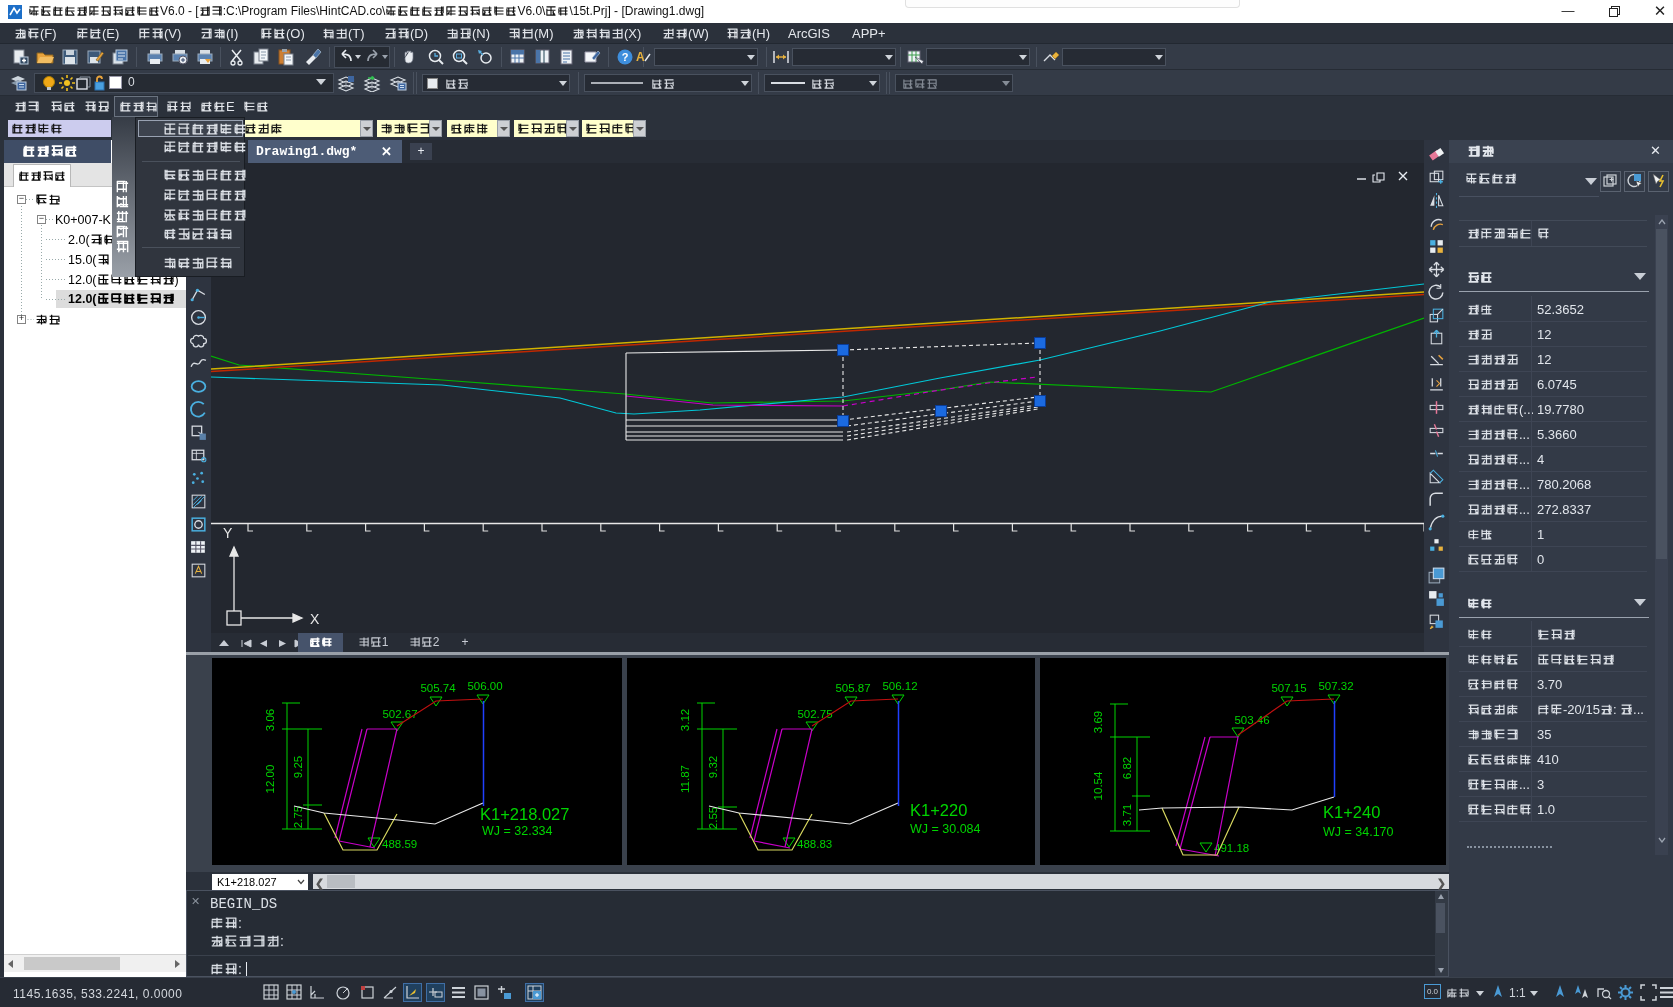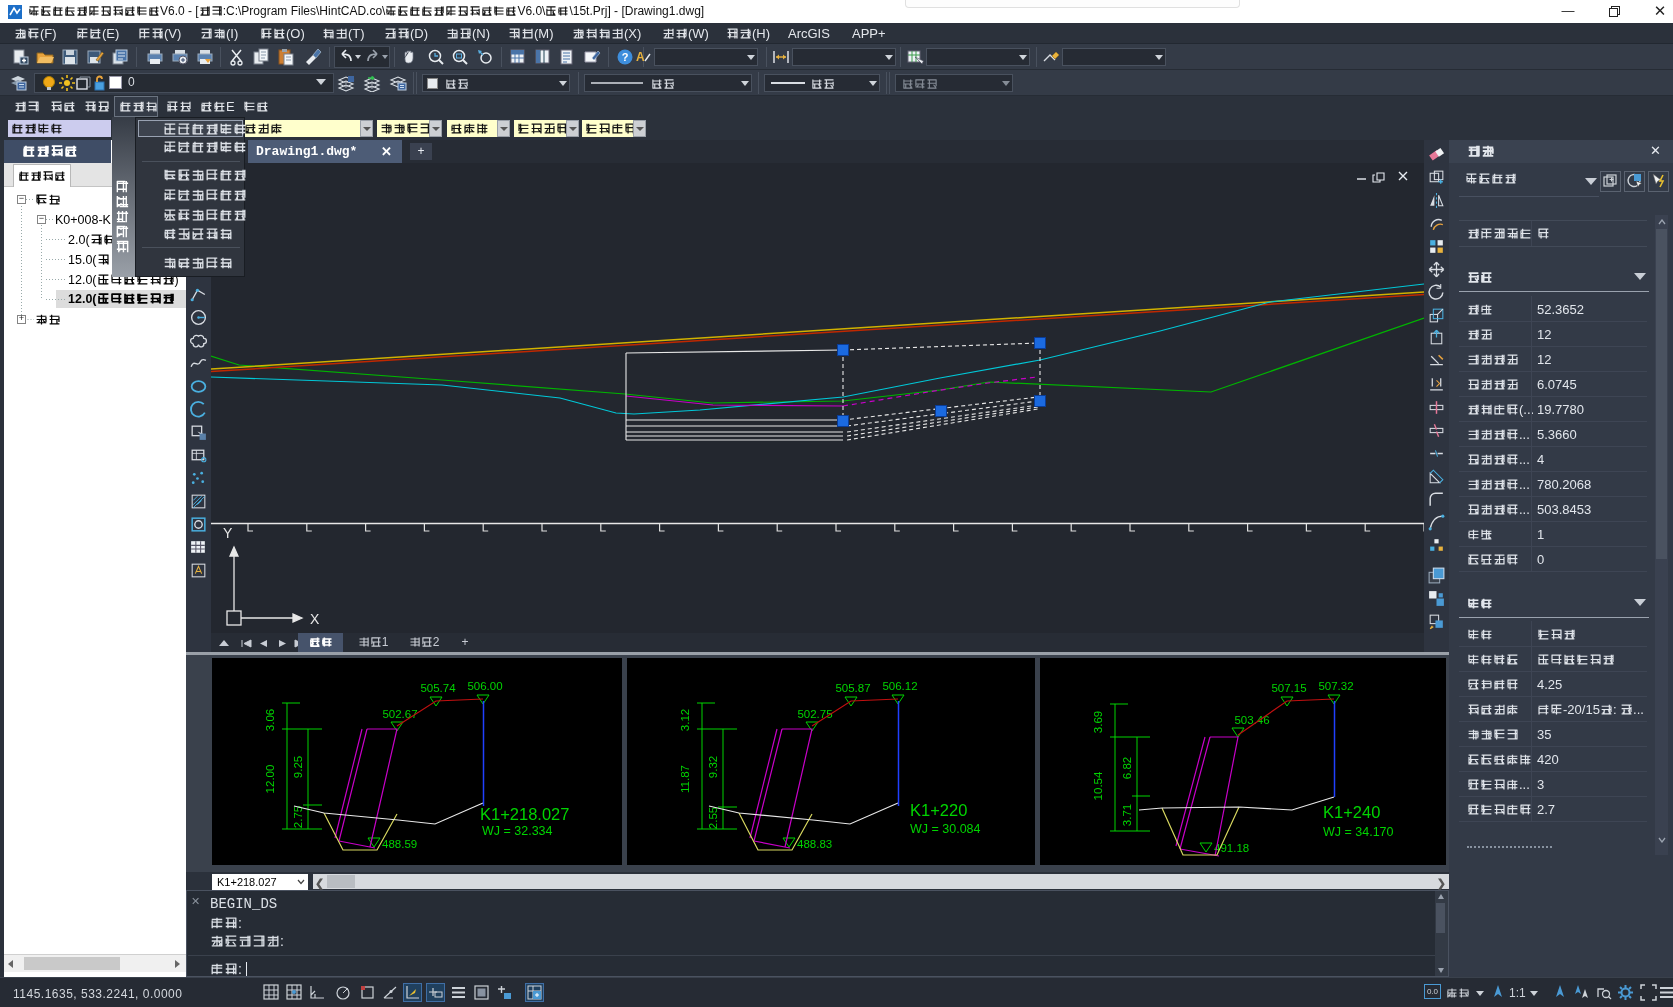--- a/index.html
+++ b/index.html
@@ -593,21 +593,21 @@
       <path d="M17.5 132.5 H30"></path>
     </g>
   </svg>
   <div class="pm" style="left:13px;top:8px">−</div>
         <div class="trow" style="left:31px;top:5px"><span style="display:inline-block;width:13px;height:13px;vertical-align:-0.14em;"><svg width="13" height="13" viewBox="0 0 16 16" style="display:block">
               <path d="M2 2.5 H14 M2 7 H14 M2 12 H14 M4.5 2 V14 M2.5 2 V11 M10 9 L13 12.5 M6 9 L3.5 12.5" stroke="currentColor" fill="none" stroke-width="1.5"></path>
             </svg></span><span style="display:inline-block;width:13px;height:13px;vertical-align:-0.14em;"><svg width="13" height="13" viewBox="0 0 16 16" style="display:block">
               <path d="M2 4 H14 M2 8 H14 M2 13.5 H14 M4.5 2 V14 M13.5 5 V11 M11 8 V14" stroke="currentColor" fill="none" stroke-width="1.5"></path>
             </svg></span></div>
   <div class="pm" style="left:33px;top:28px">−</div>
-        <div class="trow" style="left:51px;top:25px">K0+008-K</div>
+        <div class="trow" style="left:51px;top:25px">K0+007-K</div>
   <div class="trow" style="left:64px;top:45px">2.0(<span style="display:inline-block;width:13px;height:13px;vertical-align:-0.14em;"><svg width="13" height="13" viewBox="0 0 16 16" style="display:block">
               <path d="M2 2.5 H14 M2 8 H14 M2 12 H14 M11.5 2 V14 M13.5 5 V14 M6 9 L3.5 12.5" stroke="currentColor" fill="none" stroke-width="1.5"></path>
             </svg></span><span style="display:inline-block;width:13px;height:13px;vertical-align:-0.14em;"><svg width="13" height="13" viewBox="0 0 16 16" style="display:block">
               <path d="M2 4 H14 M2 8 H14 M2 12 H14 M4.5 2 V14 M2.5 5 V11 M10 9 L13 12.5 M6 9 L3.5 12.5" stroke="currentColor" fill="none" stroke-width="1.5"></path>
             </svg></span></div>
   <div class="trow" style="left:64px;top:65px">15.0(<span style="display:inline-block;width:13px;height:13px;vertical-align:-0.14em;"><svg width="13" height="13" viewBox="0 0 16 16" style="display:block">
               <path d="M2 2.5 H14 M2 8 H14 M2 12 H14 M8 2 V14 M13.5 2 V14 M10 9 L13 12.5" stroke="currentColor" fill="none" stroke-width="1.5"></path>
             </svg></span></div>
   <div class="trow" style="left:64px;top:85px">12.0(<span style="display:inline-block;width:13px;height:13px;vertical-align:-0.14em;"><svg width="13" height="13" viewBox="0 0 16 16" style="display:block">
               <path d="M2 2.5 H14 M2 8 H14 M2 13.5 H14 M8 2 V14 M2.5 5 V14 M11 8 V14" stroke="currentColor" fill="none" stroke-width="1.5"></path>
@@ -1241,21 +1241,21 @@
 <div class="abs" style="left:10px;top:356px;width:188px;height:1px;background:#3e4554"></div>
 <div class="abs" style="left:18px;top:362px;font-size:13px;white-space:nowrap"><span style="display:inline-block;width:13px;height:13px;vertical-align:-0.14em;"><svg width="13" height="13" viewBox="0 0 16 16" style="display:block">
             <path d="M2 2.5 H14 M2 8 H14 M2 13.5 H14 M4.5 2 V14 M13.5 2 V14 M11 8 V14 M10 9 L13 12.5" stroke="currentColor" fill="none" stroke-width="1.5"></path>
           </svg></span><span style="display:inline-block;width:13px;height:13px;vertical-align:-0.14em;"><svg width="13" height="13" viewBox="0 0 16 16" style="display:block">
             <path d="M2 4 H14 M2 7 H14 M2 13.5 H14 M8 2 V14 M13.5 2 V14 M6 9 L3.5 12.5" stroke="currentColor" fill="none" stroke-width="1.5"></path>
           </svg></span><span style="display:inline-block;width:13px;height:13px;vertical-align:-0.14em;"><svg width="13" height="13" viewBox="0 0 16 16" style="display:block">
             <path d="M2 4 H14 M2 7 H14 M2 13.5 H14 M11.5 2 V14 M13.5 2 V11 M5 4 V14 M10 9 L13 12.5 M6 9 L3.5 12.5" stroke="currentColor" fill="none" stroke-width="1.5"></path>
           </svg></span><span style="display:inline-block;width:13px;height:13px;vertical-align:-0.14em;"><svg width="13" height="13" viewBox="0 0 16 16" style="display:block">
             <path d="M2 2.5 H14 M2 7 H14 M2 12 H14 M11.5 2 V14 M2.5 5 V11 M5 4 V14" stroke="currentColor" fill="none" stroke-width="1.5"></path>
           </svg></span>...</div>
-<div class="abs" style="left:88px;top:362px;font-size:13px;white-space:nowrap">503.8453</div>
+<div class="abs" style="left:88px;top:362px;font-size:13px;white-space:nowrap">272.8337</div>
 <div class="pdiv" style="left:82px;top:356px;height:25px"></div>
 <div class="abs" style="left:10px;top:381px;width:188px;height:1px;background:#3e4554"></div>
 <div class="abs" style="left:18px;top:387px;font-size:13px;white-space:nowrap"><span style="display:inline-block;width:13px;height:13px;vertical-align:-0.14em;"><svg width="13" height="13" viewBox="0 0 16 16" style="display:block">
             <path d="M2 4 H14 M2 8 H14 M2 12 H14 M8 2 V14 M2.5 5 V11" stroke="currentColor" fill="none" stroke-width="1.5"></path>
           </svg></span><span style="display:inline-block;width:13px;height:13px;vertical-align:-0.14em;"><svg width="13" height="13" viewBox="0 0 16 16" style="display:block">
             <path d="M2 4 H14 M2 7 H14 M2 13.5 H14 M8 2 V14 M2.5 2 V11 M11 4 V14 M10 9 L13 12.5" stroke="currentColor" fill="none" stroke-width="1.5"></path>
           </svg></span></div>
 <div class="abs" style="left:88px;top:387px;font-size:13px;white-space:nowrap">1</div>
 <div class="pdiv" style="left:82px;top:381px;height:25px"></div>
 <div class="abs" style="left:10px;top:406px;width:188px;height:1px;background:#3e4554"></div>
@@ -1318,21 +1318,21 @@
 <div class="abs" style="left:10px;top:531px;width:188px;height:1px;background:#3e4554"></div>
 <div class="abs" style="left:18px;top:537px;font-size:13px;white-space:nowrap"><span style="display:inline-block;width:13px;height:13px;vertical-align:-0.14em;"><svg width="13" height="13" viewBox="0 0 16 16" style="display:block">
             <path d="M2 2.5 H14 M2 7 H14 M2 13.5 H14 M11.5 2 V14 M2.5 2 V11 M10 9 L13 12.5 M6 9 L3.5 12.5" stroke="currentColor" fill="none" stroke-width="1.5"></path>
           </svg></span><span style="display:inline-block;width:13px;height:13px;vertical-align:-0.14em;"><svg width="13" height="13" viewBox="0 0 16 16" style="display:block">
             <path d="M2 4 H14 M2 7 H14 M2 12 H14 M4.5 2 V14 M13.5 5 V11 M6 9 L3.5 12.5" stroke="currentColor" fill="none" stroke-width="1.5"></path>
           </svg></span><span style="display:inline-block;width:13px;height:13px;vertical-align:-0.14em;"><svg width="13" height="13" viewBox="0 0 16 16" style="display:block">
             <path d="M2 4 H14 M2 7 H14 M2 12 H14 M11.5 2 V14 M2.5 5 V14 M5 4 V14 M6 9 L3.5 12.5" stroke="currentColor" fill="none" stroke-width="1.5"></path>
           </svg></span><span style="display:inline-block;width:13px;height:13px;vertical-align:-0.14em;"><svg width="13" height="13" viewBox="0 0 16 16" style="display:block">
             <path d="M2 2.5 H14 M2 7 H14 M2 12 H14 M11.5 2 V14 M2.5 2 V11 M5 4 V14" stroke="currentColor" fill="none" stroke-width="1.5"></path>
           </svg></span></div>
-<div class="abs" style="left:88px;top:537px;font-size:13px;white-space:nowrap">4.25</div>
+<div class="abs" style="left:88px;top:537px;font-size:13px;white-space:nowrap">3.70</div>
 <div class="pdiv" style="left:82px;top:531px;height:25px"></div>
 <div class="abs" style="left:10px;top:556px;width:188px;height:1px;background:#3e4554"></div>
 <div class="abs" style="left:18px;top:562px;font-size:13px;white-space:nowrap"><span style="display:inline-block;width:13px;height:13px;vertical-align:-0.14em;"><svg width="13" height="13" viewBox="0 0 16 16" style="display:block">
             <path d="M2 2.5 H14 M2 7 H14 M2 12 H14 M4.5 2 V14 M13.5 5 V14 M10 9 L13 12.5 M6 9 L3.5 12.5" stroke="currentColor" fill="none" stroke-width="1.5"></path>
           </svg></span><span style="display:inline-block;width:13px;height:13px;vertical-align:-0.14em;"><svg width="13" height="13" viewBox="0 0 16 16" style="display:block">
             <path d="M2 4 H14 M2 7 H14 M2 13.5 H14 M11.5 2 V14 M2.5 5 V14 M5 8 V14 M10 9 L13 12.5 M6 9 L3.5 12.5" stroke="currentColor" fill="none" stroke-width="1.5"></path>
           </svg></span><span style="display:inline-block;width:13px;height:13px;vertical-align:-0.14em;"><svg width="13" height="13" viewBox="0 0 16 16" style="display:block">
             <path d="M2 4 H14 M2 8 H14 M2 13.5 H14 M8 2 V14 M13.5 2 V14 M6 9 L3.5 12.5" stroke="currentColor" fill="none" stroke-width="1.5"></path>
           </svg></span><span style="display:inline-block;width:13px;height:13px;vertical-align:-0.14em;"><svg width="13" height="13" viewBox="0 0 16 16" style="display:block">
             <path d="M2 4 H14 M2 7 H14 M2 12 H14 M8 2 V14 M2.5 5 V14 M10 9 L13 12.5 M6 9 L3.5 12.5" stroke="currentColor" fill="none" stroke-width="1.5"></path>
@@ -1364,21 +1364,21 @@
             <path d="M2 2.5 H14 M2 8 H14 M2 13.5 H14 M4.5 2 V14 M2.5 5 V14 M10 9 L13 12.5 M6 9 L3.5 12.5" stroke="currentColor" fill="none" stroke-width="1.5"></path>
           </svg></span><span style="display:inline-block;width:13px;height:13px;vertical-align:-0.14em;"><svg width="13" height="13" viewBox="0 0 16 16" style="display:block">
             <path d="M2 2.5 H14 M2 7 H14 M2 13.5 H14 M4.5 2 V14 M2.5 5 V14 M10 9 L13 12.5" stroke="currentColor" fill="none" stroke-width="1.5"></path>
           </svg></span><span style="display:inline-block;width:13px;height:13px;vertical-align:-0.14em;"><svg width="13" height="13" viewBox="0 0 16 16" style="display:block">
             <path d="M2 4 H14 M2 8 H14 M2 13.5 H14 M11.5 2 V14 M2.5 5 V11 M5 4 V14 M10 9 L13 12.5" stroke="currentColor" fill="none" stroke-width="1.5"></path>
           </svg></span><span style="display:inline-block;width:13px;height:13px;vertical-align:-0.14em;"><svg width="13" height="13" viewBox="0 0 16 16" style="display:block">
             <path d="M2 4 H14 M2 7 H14 M2 12 H14 M8 2 V14 M2.5 5 V14 M10 9 L13 12.5 M6 9 L3.5 12.5" stroke="currentColor" fill="none" stroke-width="1.5"></path>
           </svg></span><span style="display:inline-block;width:13px;height:13px;vertical-align:-0.14em;"><svg width="13" height="13" viewBox="0 0 16 16" style="display:block">
             <path d="M2 4 H14 M2 8 H14 M2 12 H14 M8 2 V14 M2.5 2 V14 M11 4 V14" stroke="currentColor" fill="none" stroke-width="1.5"></path>
           </svg></span></div>
-<div class="abs" style="left:88px;top:612px;font-size:13px;white-space:nowrap">420</div>
+<div class="abs" style="left:88px;top:612px;font-size:13px;white-space:nowrap">410</div>
 <div class="pdiv" style="left:82px;top:606px;height:25px"></div>
 <div class="abs" style="left:10px;top:631px;width:188px;height:1px;background:#3e4554"></div>
 <div class="abs" style="left:18px;top:637px;font-size:13px;white-space:nowrap"><span style="display:inline-block;width:13px;height:13px;vertical-align:-0.14em;"><svg width="13" height="13" viewBox="0 0 16 16" style="display:block">
             <path d="M2 2.5 H14 M2 7 H14 M2 13.5 H14 M11.5 2 V14 M2.5 2 V11 M5 4 V14 M6 9 L3.5 12.5" stroke="currentColor" fill="none" stroke-width="1.5"></path>
           </svg></span><span style="display:inline-block;width:13px;height:13px;vertical-align:-0.14em;"><svg width="13" height="13" viewBox="0 0 16 16" style="display:block">
             <path d="M2 4 H14 M2 8 H14 M2 13.5 H14 M4.5 2 V14 M2.5 2 V11 M6 9 L3.5 12.5" stroke="currentColor" fill="none" stroke-width="1.5"></path>
           </svg></span><span style="display:inline-block;width:13px;height:13px;vertical-align:-0.14em;"><svg width="13" height="13" viewBox="0 0 16 16" style="display:block">
             <path d="M2 2.5 H14 M2 8 H14 M2 12 H14 M4.5 2 V14 M13.5 2 V14 M10 9 L13 12.5" stroke="currentColor" fill="none" stroke-width="1.5"></path>
           </svg></span><span style="display:inline-block;width:13px;height:13px;vertical-align:-0.14em;"><svg width="13" height="13" viewBox="0 0 16 16" style="display:block">
             <path d="M2 4 H14 M2 8 H14 M2 12 H14 M8 2 V14 M2.5 5 V14 M11 4 V14" stroke="currentColor" fill="none" stroke-width="1.5"></path>
@@ -1390,21 +1390,21 @@
             <path d="M2 2.5 H14 M2 7 H14 M2 13.5 H14 M11.5 2 V14 M2.5 2 V11 M5 4 V14 M6 9 L3.5 12.5" stroke="currentColor" fill="none" stroke-width="1.5"></path>
           </svg></span><span style="display:inline-block;width:13px;height:13px;vertical-align:-0.14em;"><svg width="13" height="13" viewBox="0 0 16 16" style="display:block">
             <path d="M2 4 H14 M2 8 H14 M2 13.5 H14 M4.5 2 V14 M2.5 2 V11 M6 9 L3.5 12.5" stroke="currentColor" fill="none" stroke-width="1.5"></path>
           </svg></span><span style="display:inline-block;width:13px;height:13px;vertical-align:-0.14em;"><svg width="13" height="13" viewBox="0 0 16 16" style="display:block">
             <path d="M2 2.5 H14 M2 8 H14 M2 12 H14 M4.5 2 V14 M13.5 2 V14 M10 9 L13 12.5" stroke="currentColor" fill="none" stroke-width="1.5"></path>
           </svg></span><span style="display:inline-block;width:13px;height:13px;vertical-align:-0.14em;"><svg width="13" height="13" viewBox="0 0 16 16" style="display:block">
             <path d="M2 4 H14 M2 7 H14 M2 13.5 H14 M8 2 V14 M2.5 5 V14" stroke="currentColor" fill="none" stroke-width="1.5"></path>
           </svg></span><span style="display:inline-block;width:13px;height:13px;vertical-align:-0.14em;"><svg width="13" height="13" viewBox="0 0 16 16" style="display:block">
             <path d="M2 2.5 H14 M2 7 H14 M2 12 H14 M11.5 2 V14 M2.5 2 V11 M5 4 V14" stroke="currentColor" fill="none" stroke-width="1.5"></path>
           </svg></span></div>
-<div class="abs" style="left:88px;top:662px;font-size:13px;white-space:nowrap">2.7</div>
+<div class="abs" style="left:88px;top:662px;font-size:13px;white-space:nowrap">1.0</div>
 <div class="pdiv" style="left:82px;top:656px;height:25px"></div>
 <div class="abs" style="left:10px;top:681px;width:188px;height:1px;background:#3e4554"></div>
  <div class="abs" style="left:18px;top:706px;width:85px;border-top:2px dotted #8892a0"></div>
  <div id="pscroll">
   <svg class="abs" style="left:3px;top:4px" width="8" height="6">
           <path d="M1 5 L4 1 L7 5" stroke="#9aa2ae" fill="none" stroke-width="1.3"></path>
         </svg>
   <svg class="abs" style="left:3px;top:622px" width="8" height="6">
           <path d="M1 1 L4 5 L7 1" stroke="#9aa2ae" fill="none" stroke-width="1.3"></path>
         </svg>

